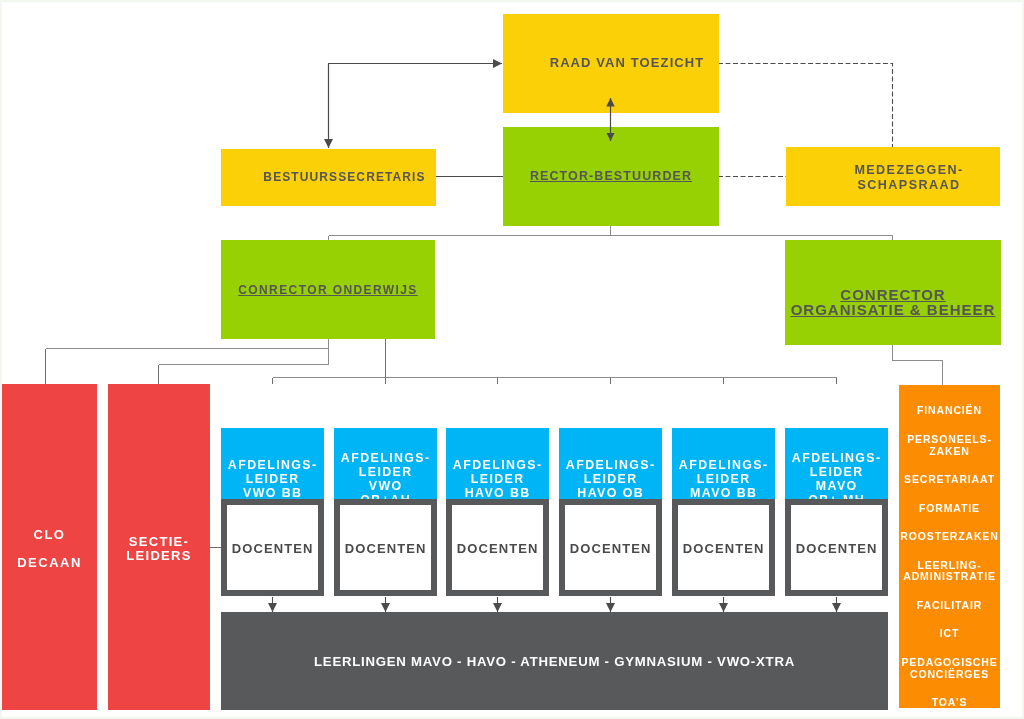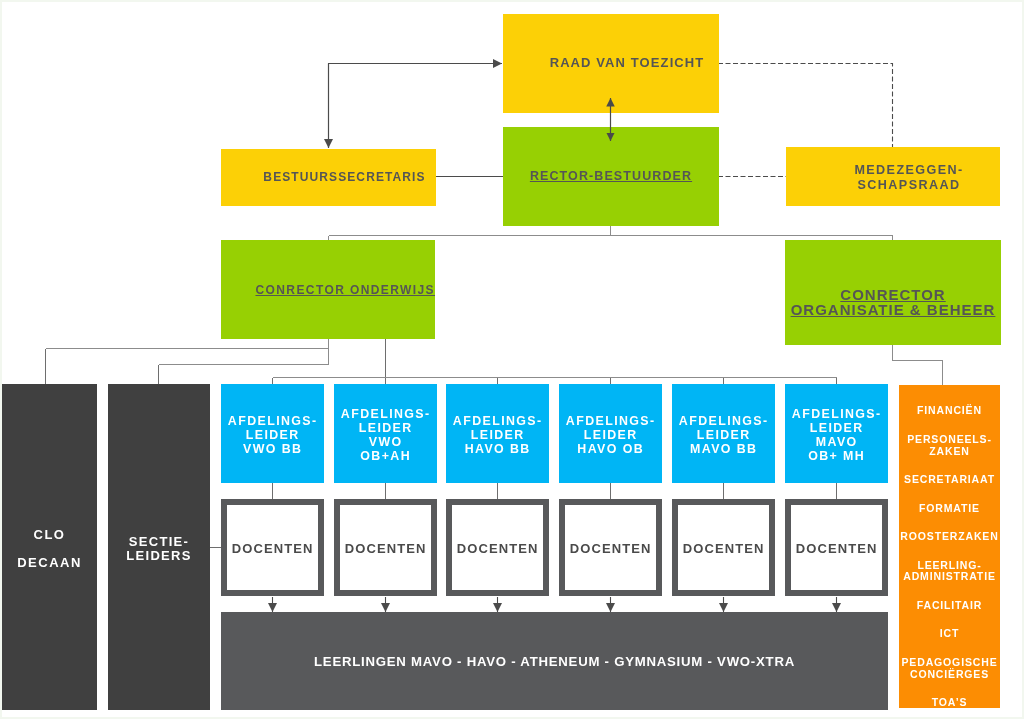--- a/index.html
+++ b/index.html
@@ -5,22 +5,22 @@
 <style>
   html,body{margin:0;padding:0;}
   body{width:1024px;height:719px;background:#ffffff;font-family:"Liberation Sans",sans-serif;overflow:hidden;-webkit-font-smoothing:antialiased;}
   #stage{position:relative;width:1024px;height:719px;background:#ffffff;}
   .bx{position:absolute;box-sizing:border-box;display:flex;align-items:center;justify-content:center;text-align:center;font-weight:bold;line-height:1.25;}
   .lbl{display:block;line-height:inherit;}
   .nl{white-space:pre-line;}
   svg.wires{position:absolute;left:0;top:0;width:1024px;height:719px;pointer-events:none;}
   .yellow{background:#FCD006;color:#555;padding-left:32px;}
   .green{background:#97D003;color:#555;text-decoration:underline;}
-  .blue{background:#00B5F5;color:#fff;}
-  .gray{background:#404040;}
+  .blue{background:#00B5F5;color:#fff;margin-top:44px;}
+  .gray{background:#ef4444;}
   .dark{background:#58595B;}
   .docbox{position:absolute;box-sizing:border-box;background:#fff;border:6px solid #58595B;
           display:flex;align-items:center;justify-content:center;font-weight:bold;color:#4a4a4a;}
   .orange-col{position:absolute;box-sizing:border-box;background:#FC8D03;color:#fff;
               display:flex;flex-direction:column;align-items:center;justify-content:center;
               font-weight:bold;font-size:10.5px;letter-spacing:.85px;text-align:center;gap:10px;}
   .orange-col .item{display:block;white-space:pre-line;line-height:11.7px;margin-bottom:6.8px;}
 </style>
 </head>
 <body>
@@ -86,21 +86,21 @@
 
   <div class="bx green" style="left:503px;top:127px;width:216px;height:99px;font-size:12.5px;letter-spacing:1.1px;">
     <span class="lbl">RECTOR-BESTUURDER</span>
   </div>
 
   <div class="bx yellow" style="left:786px;top:147px;width:214px;height:59px;font-size:12.6px;letter-spacing:1.4px;line-height:14.5px;padding-top:2px;">
     <span class="lbl nl">MEDEZEGGEN-
 SCHAPSRAAD</span>
   </div>
 
-  <div class="bx green" style="left:221px;top:240px;width:214px;height:99px;font-size:12px;letter-spacing:1.4px;padding-top:2px;justify-content:flex-end;">
+  <div class="bx green" style="left:221px;top:240px;width:214px;height:99px;font-size:12px;letter-spacing:1.4px;padding-top:2px;">
     <span class="lbl">CONRECTOR ONDERWIJS</span>
   </div>
 
   <div class="bx green" style="left:785px;top:240px;width:216px;height:105px;font-size:15px;letter-spacing:1.0px;line-height:15px;padding-top:18px;">
     <span class="lbl nl">CONRECTOR
 ORGANISATIE &amp; BEHEER</span>
   </div>
 
   <div class="bx gray" style="left:2px;top:384px;width:95px;height:326px;font-size:13px;letter-spacing:1.5px;color:#fff;flex-direction:column;padding-top:4px;">
     <span class="lbl">CLO</span>

